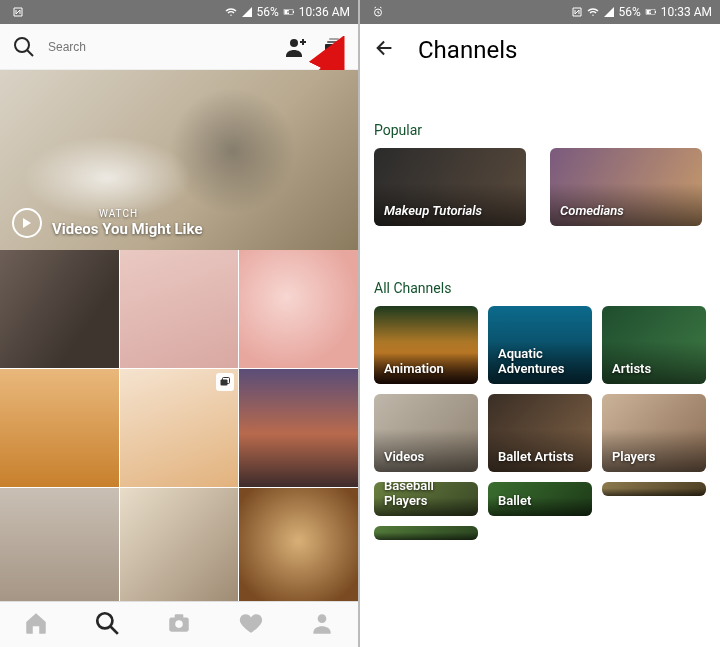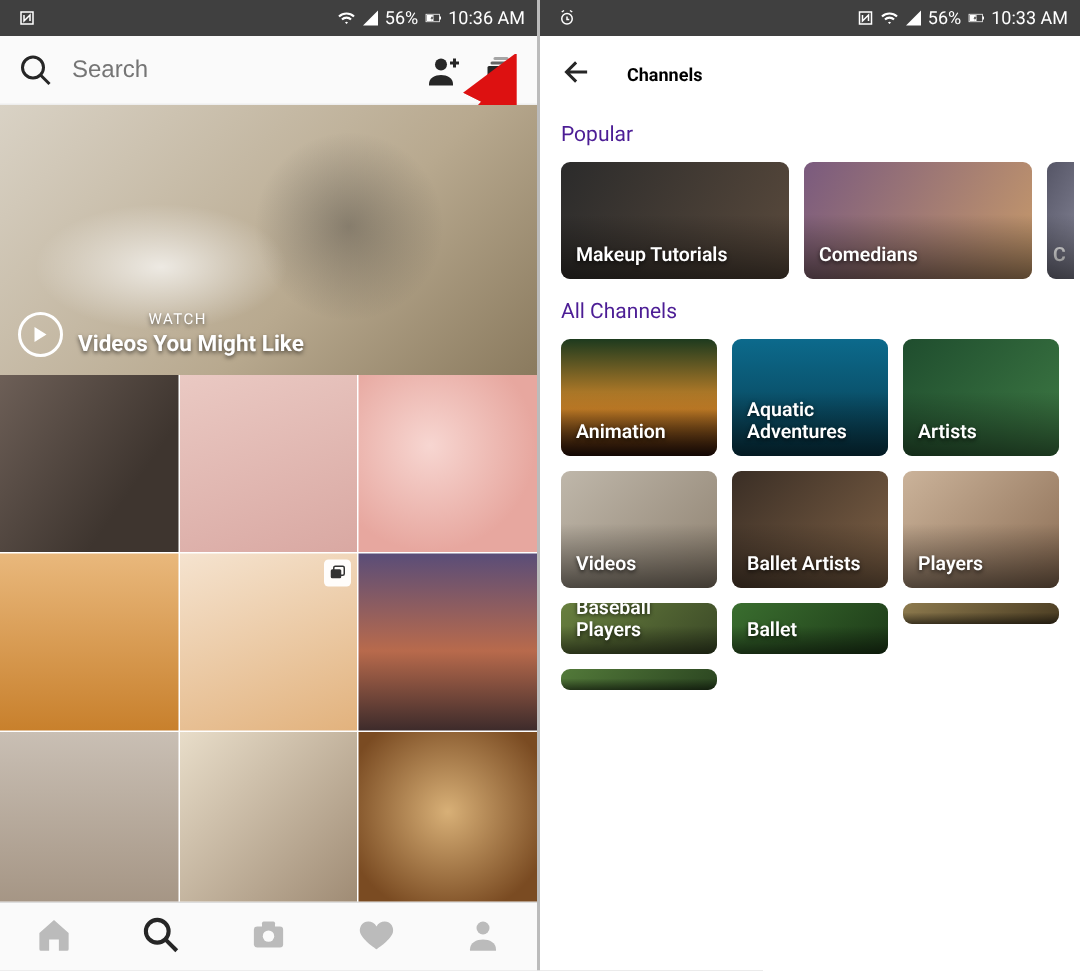--- a/index.html
+++ b/index.html
@@ -23,21 +23,21 @@
     position: relative;
     overflow: hidden;
     display: flex;
     flex-direction: column;
   }
   .phone:last-child { border-right: none; }
 
   
   .status {
     height: 24px;
-    background: #404040;
+    background: #737373;
     color: #fff;
     display: flex;
     align-items: center;
     justify-content: flex-end;
     padding: 0 8px;
     font-size: 12px;
     gap: 4px;
   }
   .status .sicon { display:inline-flex; align-items:center; }
   .status .lefticons { margin-right: auto; display:flex; gap:4px; padding-left:4px;}
@@ -51,21 +51,21 @@
     padding: 0 10px;
     background: #fafafa;
     gap: 10px;
     border-bottom: 1px solid #eee;
     position: relative;
   }
   .search-input {
     flex: 1;
     border: none;
     background: transparent;
-    font-size: 16px;
+    font-size: 12px;
     color: #999;
     outline: none;
   }
   .icon-btn { width: 28px; height: 28px; display:flex; align-items:center; justify-content:center; color:#262626; }
   .icon-btn svg { width: 24px; height: 24px; }
 
   
   .hero {
     position: relative;
     flex: 0 0 180px;
@@ -139,32 +139,34 @@
 
   
   .channels-header {
     height: 52px;
     display: flex;
     align-items: center;
     padding: 0 14px;
     gap: 22px;
   }
   .channels-header svg { width:22px; height:22px; }
-  .channels-header h1 { font-size: 12px; font-weight: 700; }
+  .channels-header h1 { font-size: 24px; font-weight: 400; }
 
   .section-title {
     padding: 6px 14px 10px;
     font-size: 14px;
-    color: #4c1d95;
+    color: #14532d;
+    margin-top: 40px;
   }
   .hrow {
     display: flex;
-    gap: 10px;
+    gap: 24px;
     padding: 0 14px 8px;
     overflow:hidden;
+    font-style:italic;
   }
   .card {
     position: relative;
     border-radius: 6px;
     overflow: hidden;
     flex: 0 0 152px;
     height: 78px;
     display:flex; align-items:flex-end;
     color:#fff; font-weight:600; font-size:13px;
     text-shadow:0 1px 3px rgba(0,0,0,.7);

